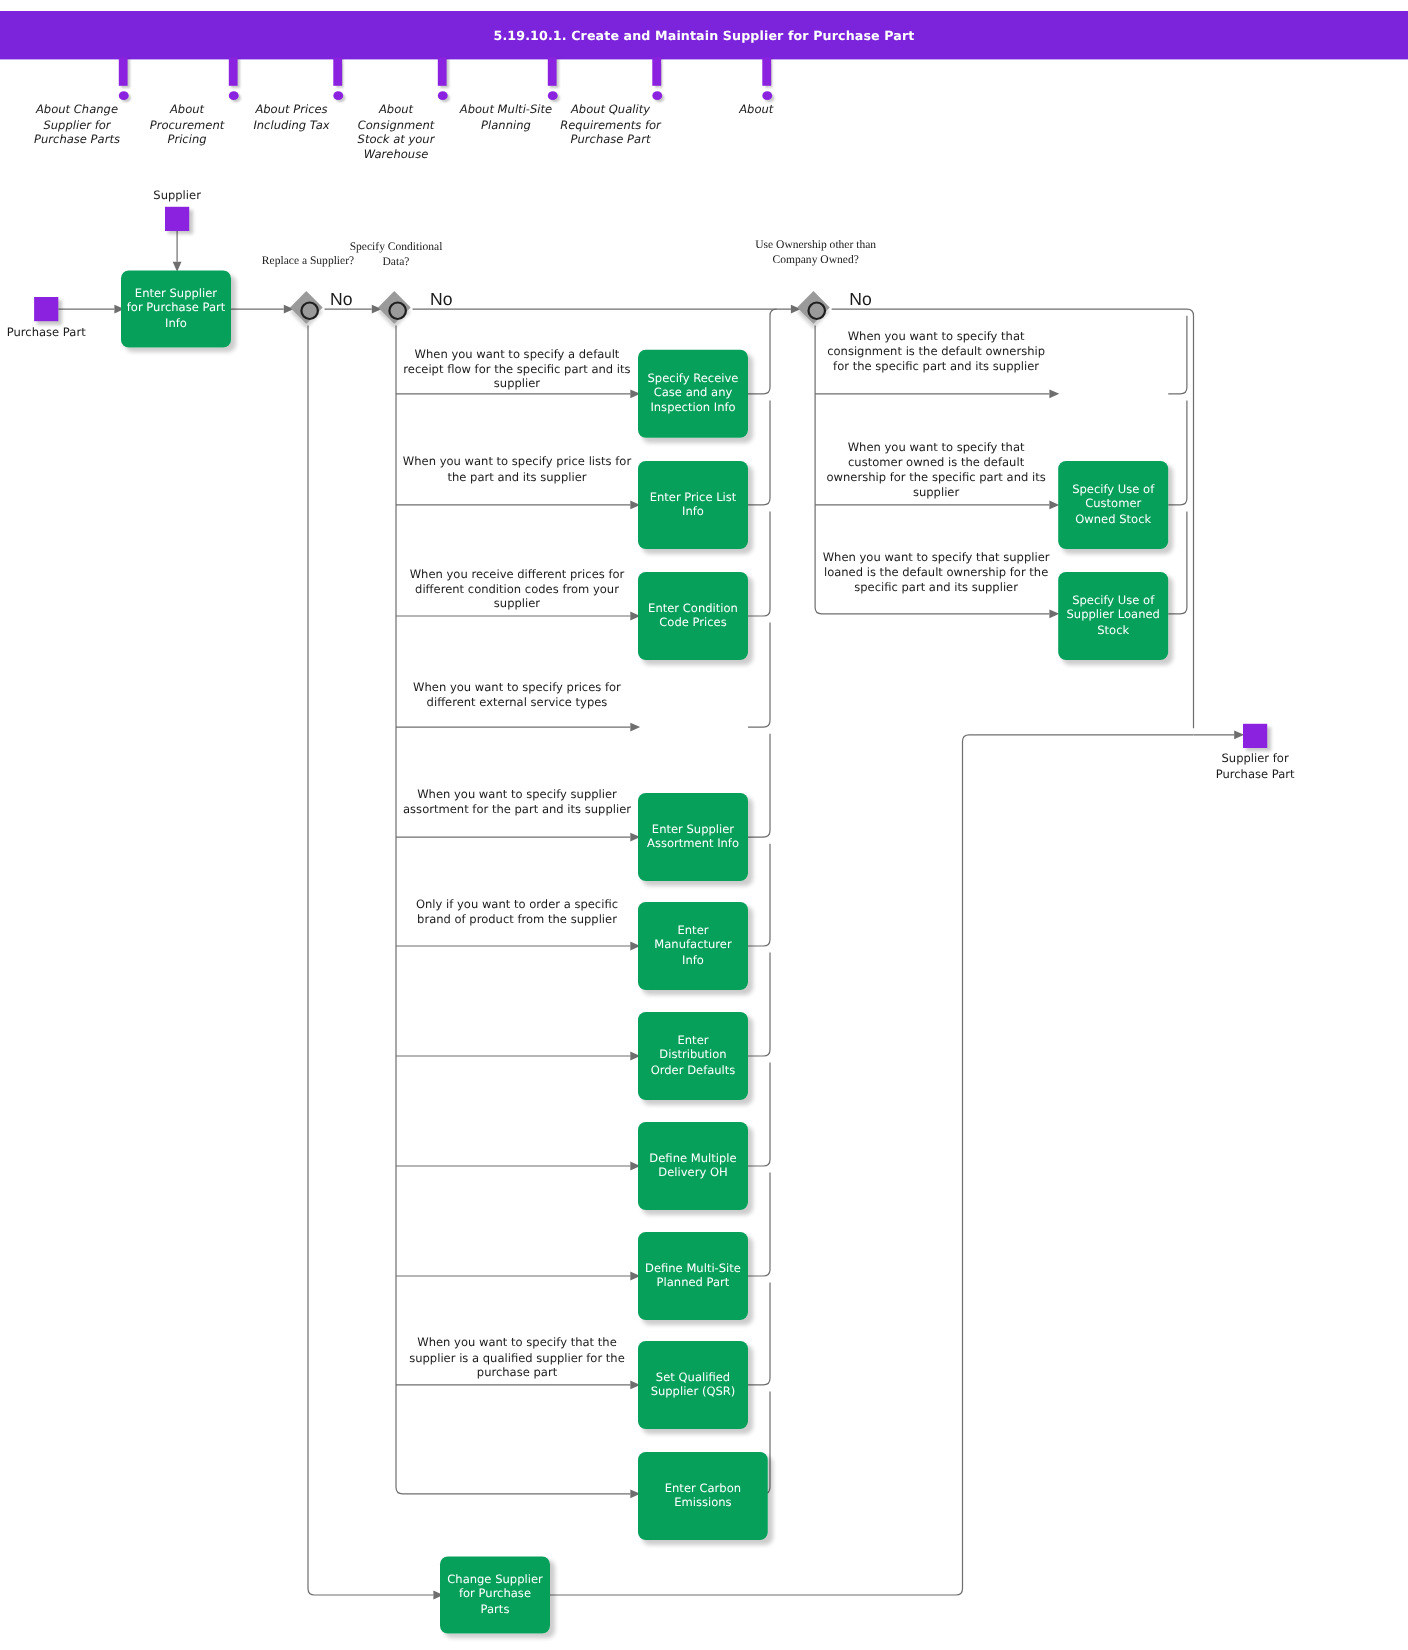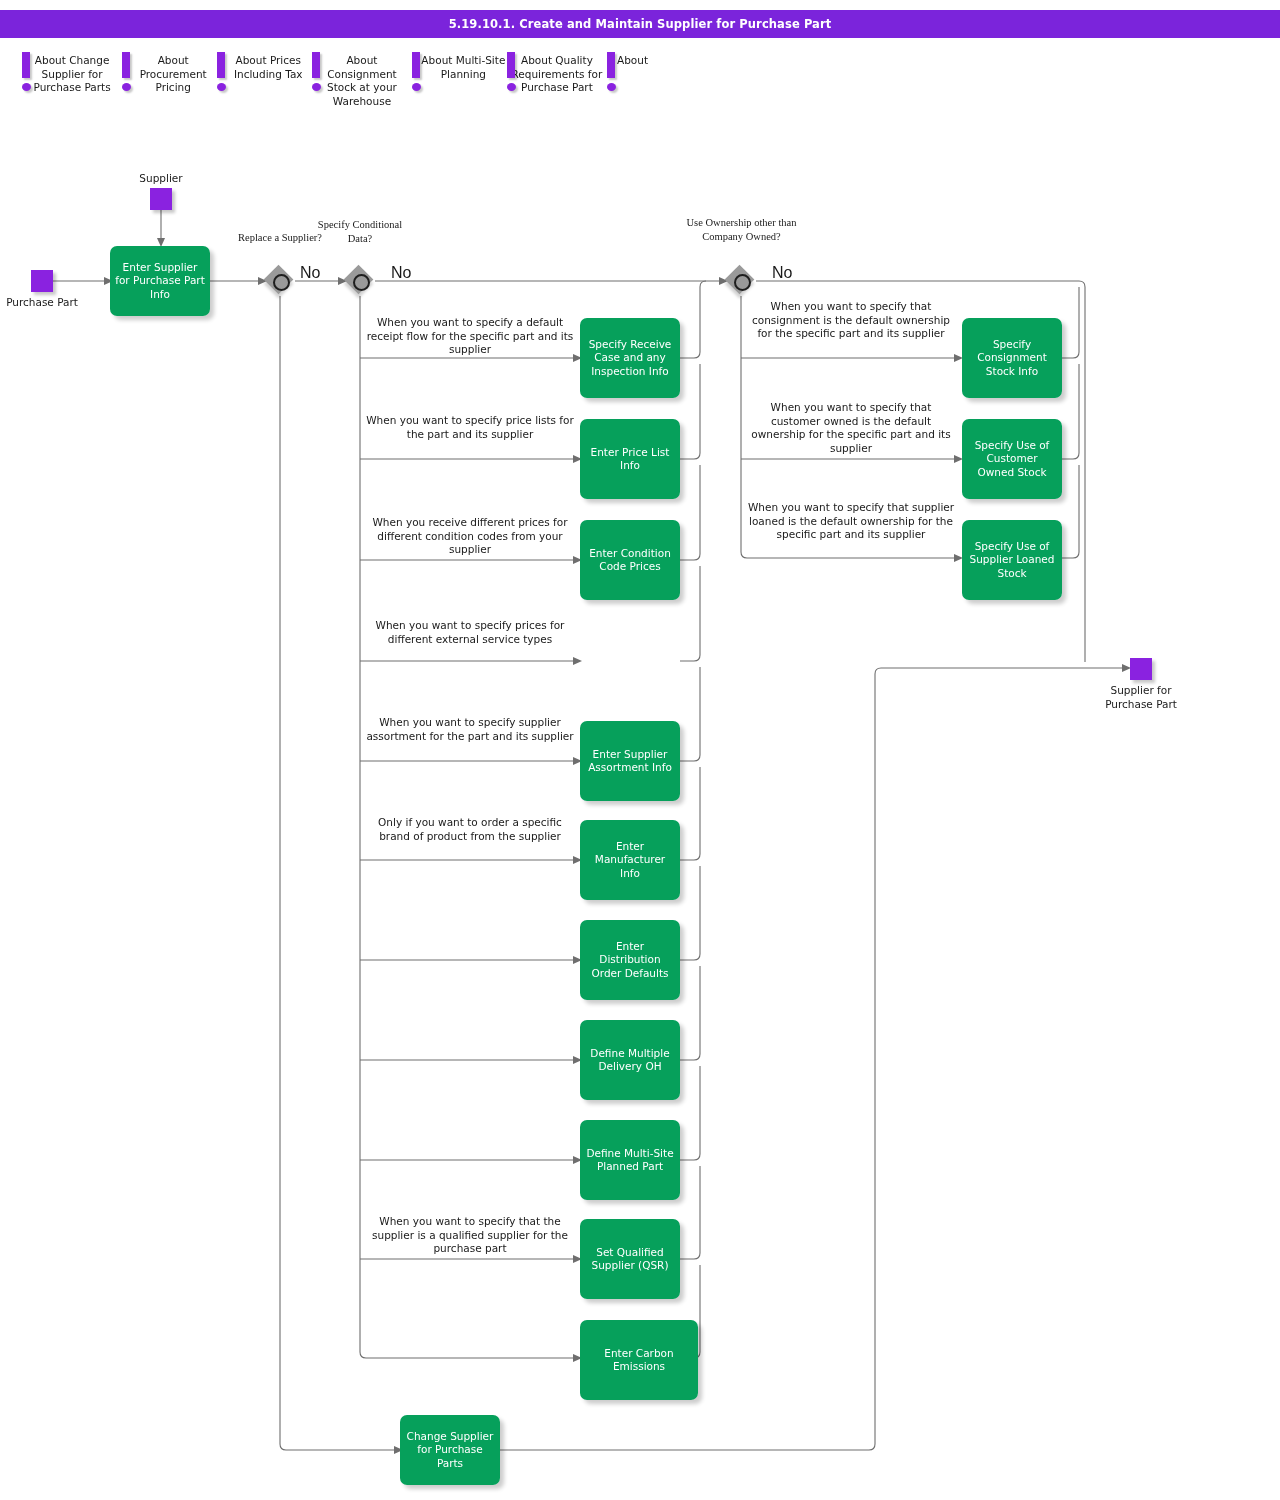--- a/index.html
+++ b/index.html
@@ -1,25 +1,25 @@
 <!DOCTYPE html>
 <html><head>
 <meta charset="utf-8">
 <style>
   html,body{margin:0;padding:0;background:#ffffff;}
   body{font-family:"DejaVu Sans",sans-serif;}
   #page{position:relative;width:1280px;height:1500px;overflow:hidden;background:#fff;}
 
-  .titlebar{position:absolute;left:0;top:10px;width:1280px;height:28px;
+  .titlebar{position:absolute;left:0;top:10px;width:1280px;height:44px;
     background:#7B24DB;display:flex;align-items:center;justify-content:center;}
   .titlebar span{color:#ffffff;font-size:11.5px;font-weight:bold;letter-spacing:.1px;
     font-family:"DejaVu Sans",sans-serif;}
 
   
-  .about{position:absolute;display:flex;flex-direction:row;align-items:flex-start;width:96px;}
+  .about{position:absolute;display:flex;flex-direction:column;align-items:flex-end;width:96px;font-style:italic;}
   .bang{position:relative;width:10px;height:40px;}
   .bang .bar{position:absolute;left:0;top:0;width:8px;height:26px;background:#8A22E0;
      box-shadow:2px 2px 2px rgba(0,0,0,.22);}
   .bang .dot{position:absolute;left:0px;top:31px;width:9px;height:8px;border-radius:50%;
      background:#8A22E0;box-shadow:2px 2px 2px rgba(0,0,0,.22);}
   .about-lbl{margin-top:2px;text-align:center;font-size:10.5px;color:#1a1a1a;line-height:13.5px;
      font-family:"DejaVu Sans",sans-serif;}
 
   
   .term{position:absolute;width:22px;height:22px;background:#8A22E0;
@@ -262,23 +262,20 @@
 
   <div class="proc" style="left:580px;top:1219px;width:100px;height:80px">
       <span>Set Qualified Supplier (QSR)</span>
     </div>
   <div class="cond" style="left:365px;top:1215px;width:210px">When you want to specify that the supplier is a qualified supplier for the purchase part</div>
 
   <div class="proc" style="left:580px;top:1320px;width:118px;height:80px">
       <span>Enter Carbon Emissions</span>
     </div>
 
-  <div class="proc" style="left:962px;top:318px;width:100px;height:80px">
-      <span>Specify Consignment Stock Info</span>
-    </div>
   <div class="cond" style="left:745px;top:300px;width:212px">When you want to specify that consignment is the default ownership for the specific part and its supplier</div>
 
   <div class="proc" style="left:962px;top:419px;width:100px;height:80px">
       <span>Specify Use of Customer Owned Stock</span>
     </div>
   <div class="cond" style="left:745px;top:401px;width:212px">When you want to specify that customer owned is the default ownership for the specific part and its supplier</div>
 
   <div class="proc" style="left:962px;top:520px;width:100px;height:80px">
       <span>Specify Use of Supplier Loaned Stock</span>
     </div>

